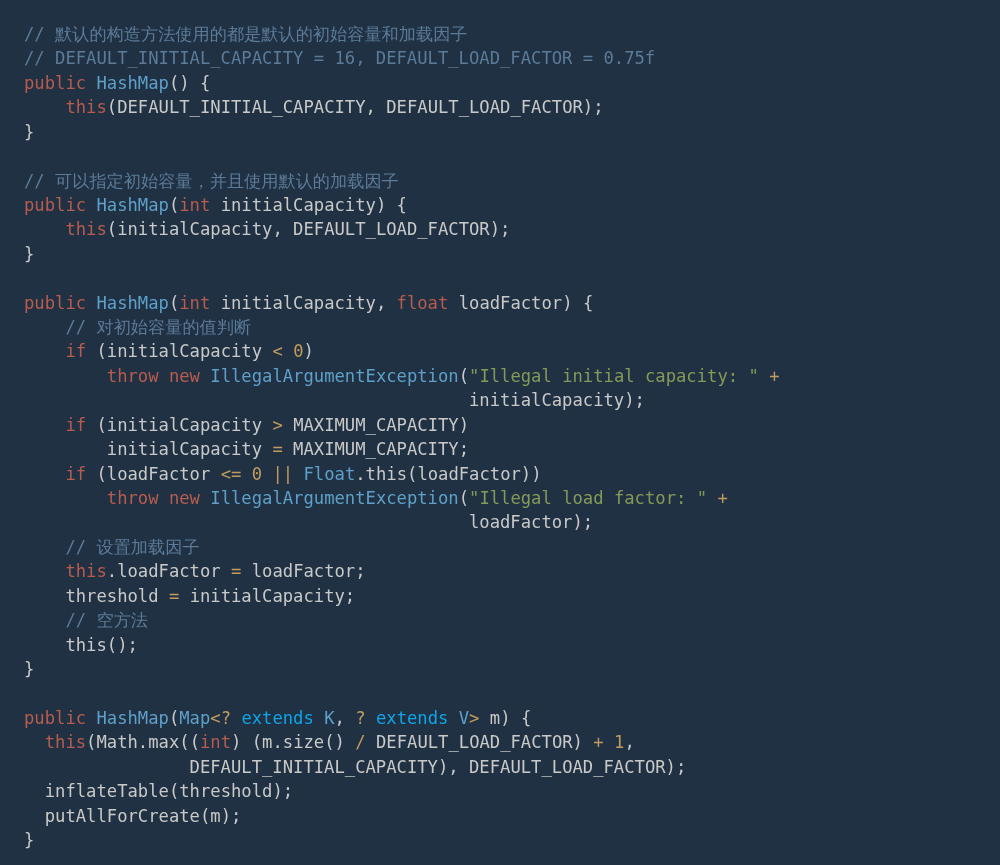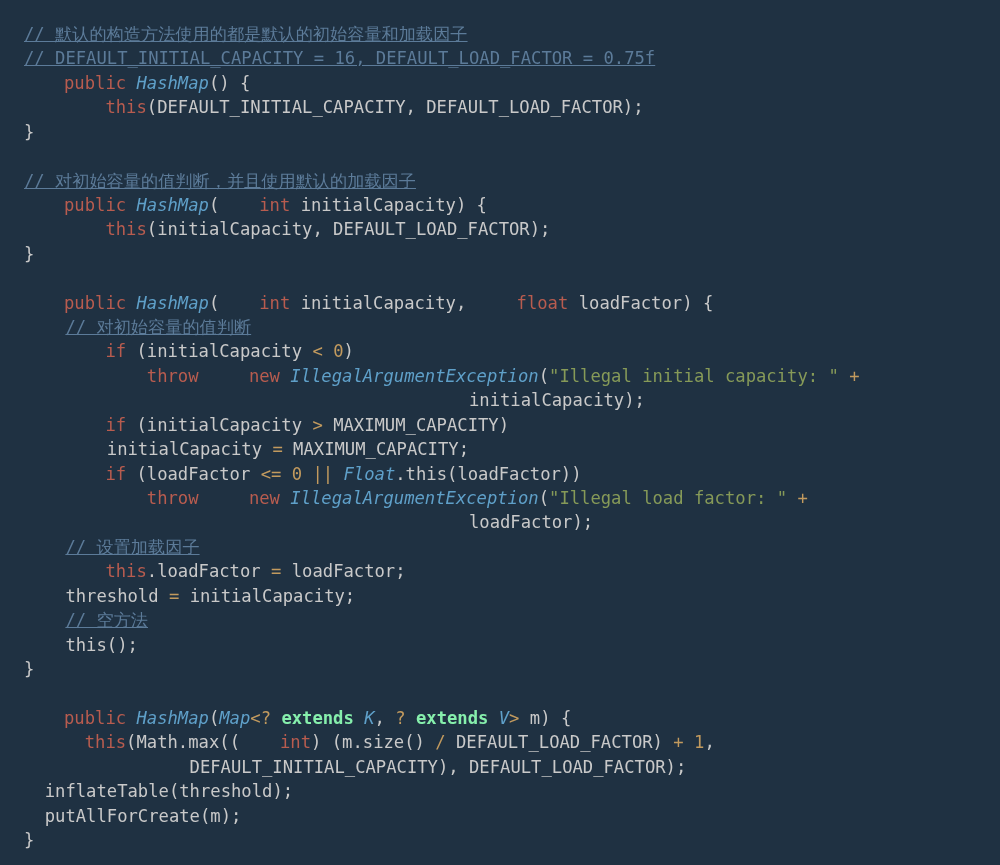--- a/index.html
+++ b/index.html
@@ -12,39 +12,39 @@
   }
   pre {
     margin: 0;
     padding: 22px 24px;
     font-family: "Menlo", "Consolas", "DejaVu Sans Mono", monospace;
     font-size: 17.2px;
     line-height: 1.42;
     color: #c9c9c9;
     white-space: pre;
   }
-  .com { color: #5c7b99; text-decoration: underline; }      
-  .kw  { color: #b85c4f; margin-left: 40px; }      
-  .ext { color: #86efac; font-weight: bold; }      
+  .com { color: #5c7b99; }      
+  .kw  { color: #b85c4f; }      
+  .ext { color: #0ea5e9; }      
   .op  { color: #c29a5e; }      
   .num { color: #c29a5e; }      
-  .typ { color: #5fa0c9; font-style: italic; }      
+  .typ { color: #5fa0c9; }      
   .str { color: #869a58; }      
   .pl  { color: #c9c9c9; }      
 </style>
 </head>
 <body>
 
 <pre><span class="com">// 默认的构造方法使用的都是默认的初始容量和加载因子</span>
 <span class="com">// DEFAULT_INITIAL_CAPACITY = 16, DEFAULT_LOAD_FACTOR = 0.75f</span>
 <span class="kw">public</span> <span class="typ">HashMap</span><span class="pl">(</span><span class="pl">)</span> <span class="pl">{</span>
     <span class="kw">this</span><span class="pl">(</span><span class="pl">DEFAULT_INITIAL_CAPACITY</span><span class="pl">, </span><span class="pl">DEFAULT_LOAD_FACTOR</span><span class="pl">)</span><span class="pl">;</span>
 <span class="pl">}</span>
 
-<span class="com">// 对初始容量的值判断，并且使用默认的加载因子</span>
+<span class="com">// 可以指定初始容量，并且使用默认的加载因子</span>
 <span class="kw">public</span> <span class="typ">HashMap</span><span class="pl">(</span><span class="kw">int</span> <span class="pl">initialCapacity</span><span class="pl">)</span> <span class="pl">{</span>
     <span class="kw">this</span><span class="pl">(</span><span class="pl">initialCapacity</span><span class="pl">, </span><span class="pl">DEFAULT_LOAD_FACTOR</span><span class="pl">)</span><span class="pl">;</span>
 <span class="pl">}</span>
 
 <span class="kw">public</span> <span class="typ">HashMap</span><span class="pl">(</span><span class="kw">int</span> <span class="pl">initialCapacity</span><span class="pl">, </span><span class="kw">float</span> <span class="pl">loadFactor</span><span class="pl">)</span> <span class="pl">{</span>
     <span class="com">// 对初始容量的值判断</span>
     <span class="kw">if</span> <span class="pl">(</span><span class="pl">initialCapacity</span> <span class="op">&lt;</span> <span class="num">0</span><span class="pl">)</span>
         <span class="kw">throw</span> <span class="kw">new</span> <span class="typ">IllegalArgumentException</span><span class="pl">(</span><span class="str">"Illegal initial capacity: "</span> <span class="op">+</span>
                                            <span class="pl">initialCapacity</span><span class="pl">)</span><span class="pl">;</span>
     <span class="kw">if</span> <span class="pl">(</span><span class="pl">initialCapacity</span> <span class="op">&gt;</span> <span class="pl">MAXIMUM_CAPACITY</span><span class="pl">)</span>

